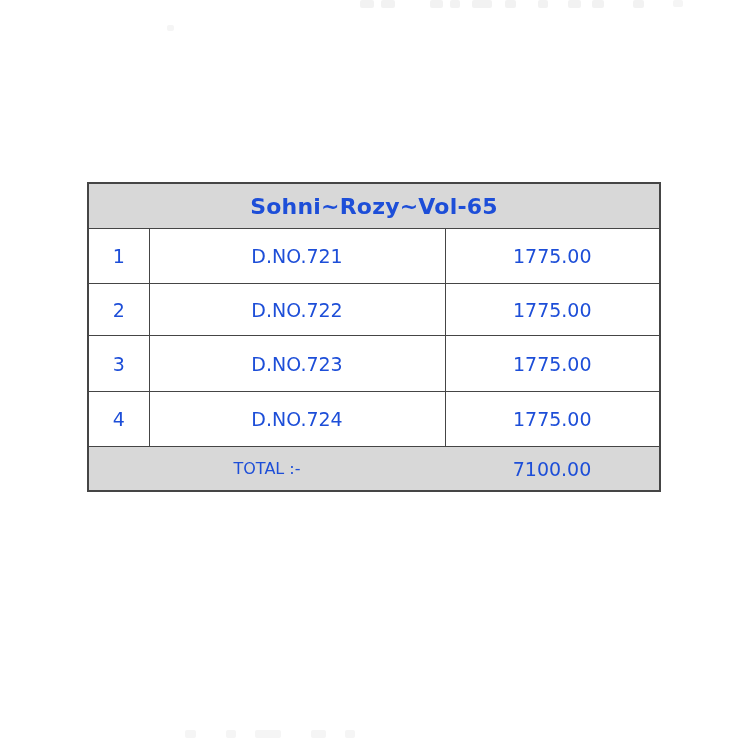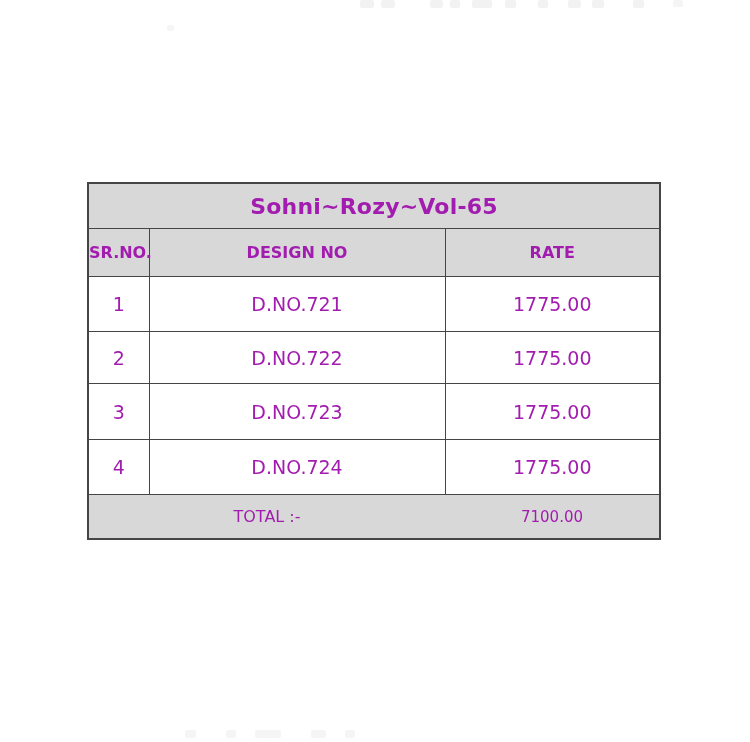--- a/index.html
+++ b/index.html
@@ -7,21 +7,21 @@
     padding: 0;
     background: #ffffff;
   }
   .canvas {
     position: relative;
     width: 750px;
     height: 742px;
     background: #ffffff;
     overflow: hidden;
     font-family: "DejaVu Sans", "Liberation Sans", sans-serif;
-    color: #a21caf;
+    color: #1d4ed8;
     border-radius: 18px;
   }
   table.rate-card {
     position: absolute;
     left: 87px;
     top: 182px;
     width: 572px;
     border-collapse: collapse;
     table-layout: fixed;
     background: #ffffff;
@@ -58,21 +58,21 @@
   tr.total-row td {
     height: 43px;
     background: #d8d8d8;
   }
   tr.total-row td.total-label {
     font-size: 16px;
     font-weight: 400;
     border-right: none;
   }
   tr.total-row td.total-value {
-    font-size: 15px;
+    font-size: 19px;
     font-weight: 400;
     border-left: none;
   }
   .artifact {
     position: absolute;
     background: #f2f2f2;
     border-radius: 2px;
   }
   .artifact.lighter { background: #f5f5f5; }
 </style>
@@ -103,25 +103,20 @@
   <table class="rate-card">
     <colgroup>
       <col style="width:61px">
       <col style="width:296px">
       <col style="width:215px">
     </colgroup>
     <tbody>
       <tr class="title-row">
         <td colspan="3">Sohni~Rozy~Vol-65</td>
       </tr>
-      <tr class="header-row">
-        <td>SR.NO.</td>
-        <td>DESIGN NO</td>
-        <td>RATE</td>
-      </tr>
       <tr class="data-row r1">
         <td>1</td>
         <td>D.NO.721</td>
         <td>1775.00</td>
       </tr>
       <tr class="data-row r2">
         <td>2</td>
         <td>D.NO.722</td>
         <td>1775.00</td>
       </tr>

